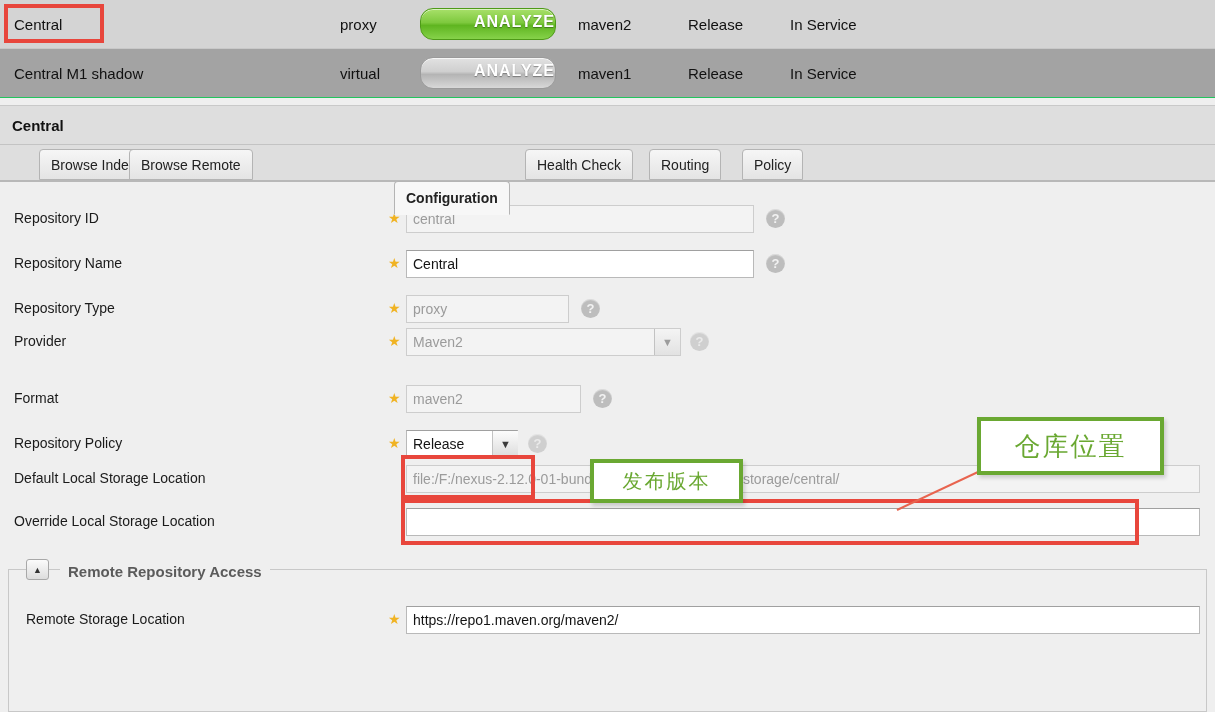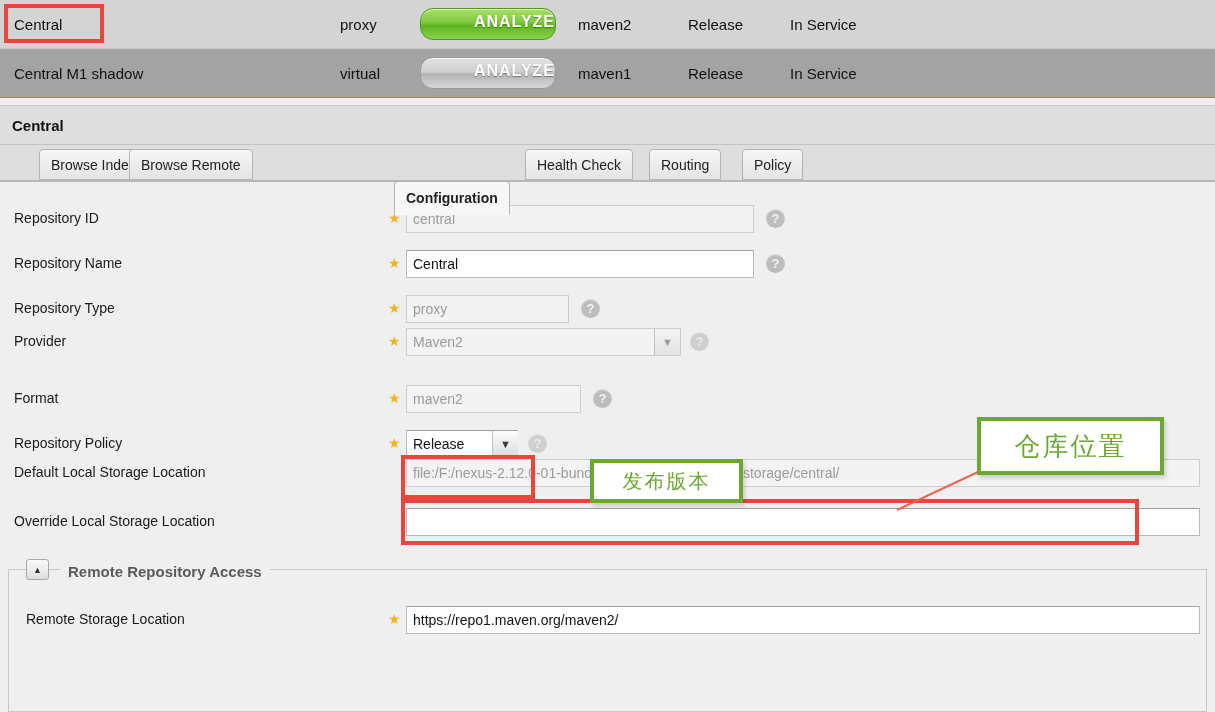--- a/index.html
+++ b/index.html
@@ -247,21 +247,21 @@
     </div>
 
     <div class="frow" style="top:244px;">
       <div class="flabel">Repository Policy</div>
       <div class="star">★</div>
       <div class="fld" style="width:112px;">Release</div>
       <div class="sel-arrow" style="left:492px;">▼</div>
       <div class="helpicon faded" style="left:528px;">?</div>
     </div>
 
-    <div class="frow" style="top:273px;">
+    <div class="frow" style="top:279px;">
       <div class="flabel">Default Local Storage Location</div>
       <div class="fld disabled" style="width:794px;">file:/F:/nexus-2.12.0-01-bundle/sonatype-work/nexus/storage/central/</div>
     </div>
 
     <div class="frow" style="top:322px;">
       <div class="flabel">Override Local Storage Location</div>
       <div class="fld" style="width:794px;"></div>
     </div>
 
     <div id="fieldset-remote"></div>

